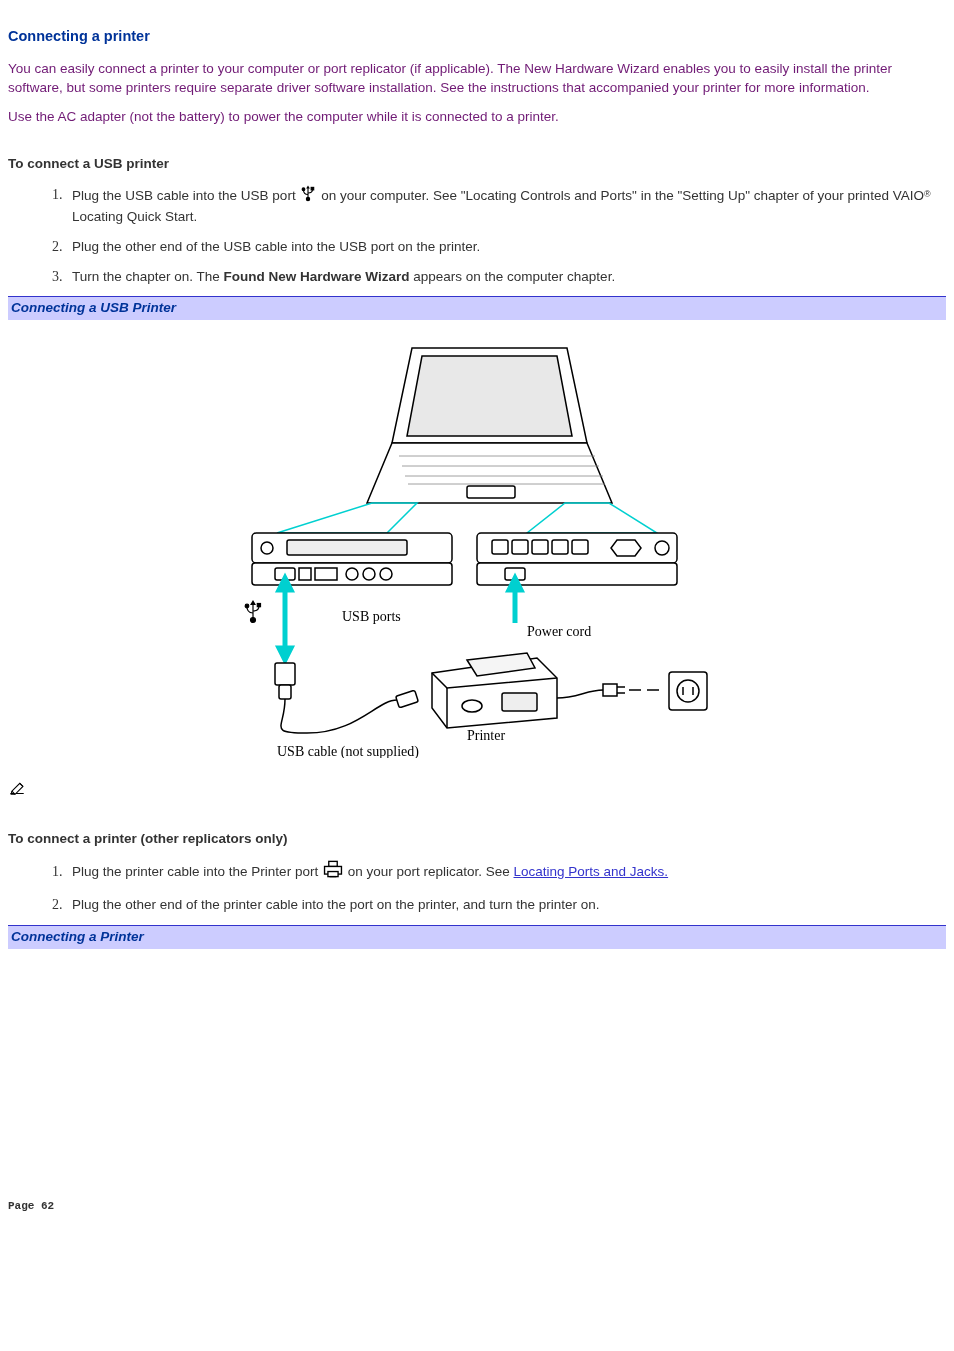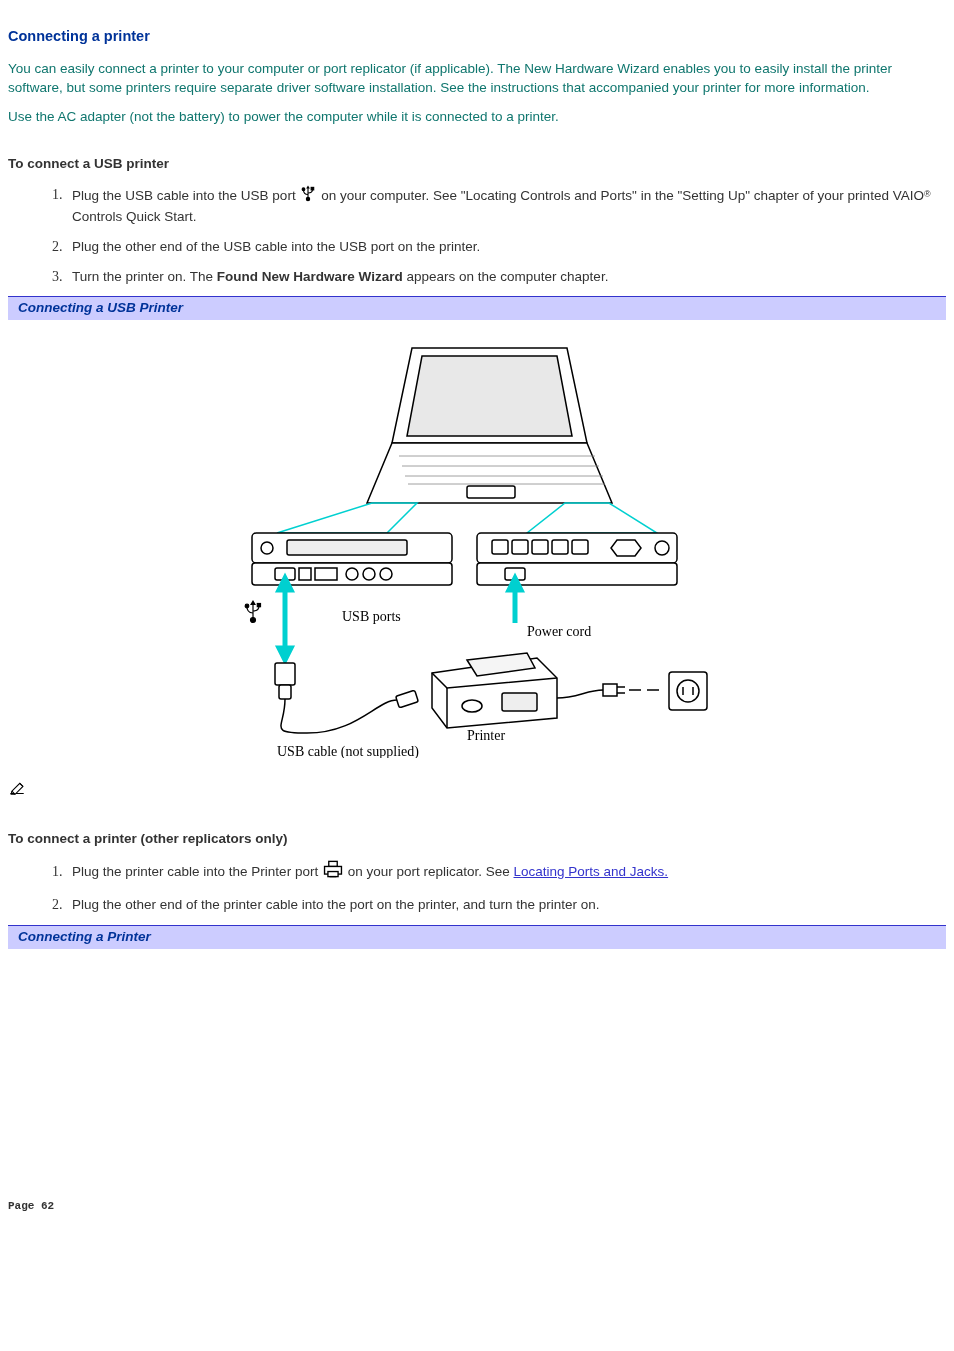--- a/index.html
+++ b/index.html
@@ -13,21 +13,21 @@
     background: #fff;
   }
   .heading {
     color: #003399;
     font-weight: bold;
     font-size: 14.5px;
     margin: 18px 0 14px 0;
   }
   .para {
     margin: 10px 0;
-    color: #0f766e;
+    color: #701a75;
   }
   .subhead {
     font-weight: bold;
     margin: 28px 0 10px 0;
   }
   ol {
     margin: 6px 0 10px 0;
     padding-left: 58px;
   }
   ol li {
@@ -41,21 +41,21 @@
   .inline-icon {
     display: inline-block;
     vertical-align: middle;
   }
   .caption-bar {
     background: #ccccff;
     border-top: 1px solid #3333cc;
     font-weight: bold;
     font-style: italic;
     color: #003399;
-    padding: 2px 10px;
+    padding: 2px 3px;
     margin: 4px 0 0 0;
     font-size: 13.5px;
   }
   .figure-box {
     margin: 8px auto 20px auto;
     text-align: center;
   }
   .figure-svg {
     display: block;
     margin: 0 auto;
@@ -97,25 +97,25 @@
           <circle cx="12" cy="20" r="2.2" fill="#000"></circle>
           <line x1="12" y1="18" x2="12" y2="5"></line>
           <polygon points="12,2 9.5,6 14.5,6" fill="#000" stroke="none"></polygon>
           <path d="M12 14 C 7 14 6 10 6 8"></path>
           <circle cx="6" cy="7" r="1.8" fill="#000"></circle>
           <path d="M12 12 C 17 12 18 9 18 7"></path>
           <rect x="16.2" y="4.5" width="3.4" height="3.4" fill="#000"></rect>
         </g>
       </svg>
     </span>
-    <span> on your computer. See "Locating Controls and Ports" in the "Setting Up" chapter of your printed VAIO</span><span class="reg">®</span><span> Controls Quick Start.</span>
+    <span> on your computer. See "Locating Controls and Ports" in the "Setting Up" chapter of your printed VAIO</span><span class="reg">®</span><span> Locating Quick Start.</span>
   </li>
   <li>Plug the other end of the USB cable into the USB port on the printer.</li>
   <li>
-    <span>Turn the printer on. The </span><b>Found New Hardware Wizard</b><span> appears on the computer chapter.</span>
+    <span>Turn the chapter on. The </span><b>Found New Hardware Wizard</b><span> appears on the computer chapter.</span>
   </li>
 </ol>
 
 <div class="caption-bar">Connecting a USB Printer</div>
 
 <div class="figure-box">
   <svg class="figure-svg" width="520" height="430" viewBox="0 0 520 430">
 
     <g stroke="#000" stroke-width="1.5" fill="#fff">
       <polygon points="195,20 350,20 370,115 175,115"></polygon>

